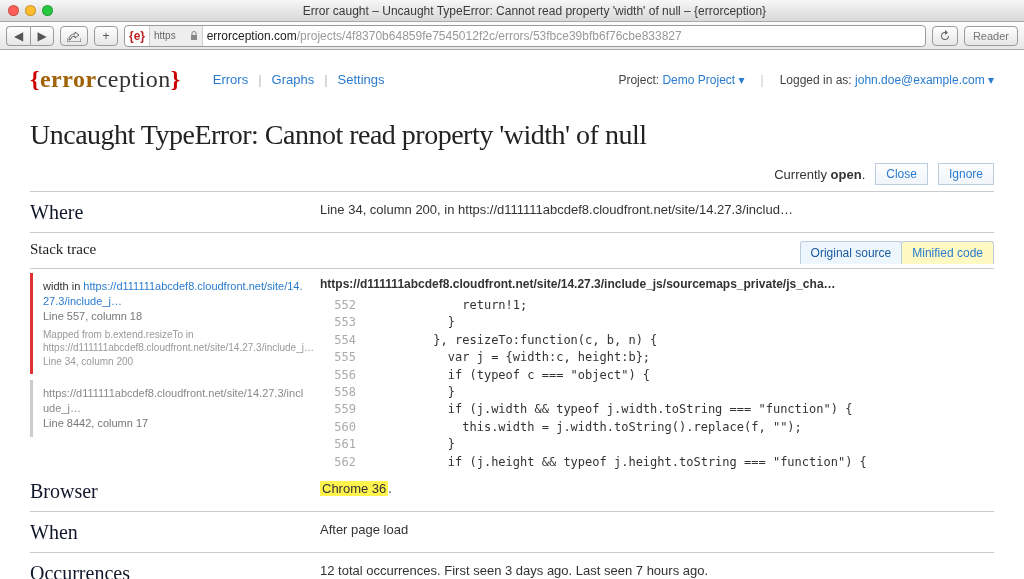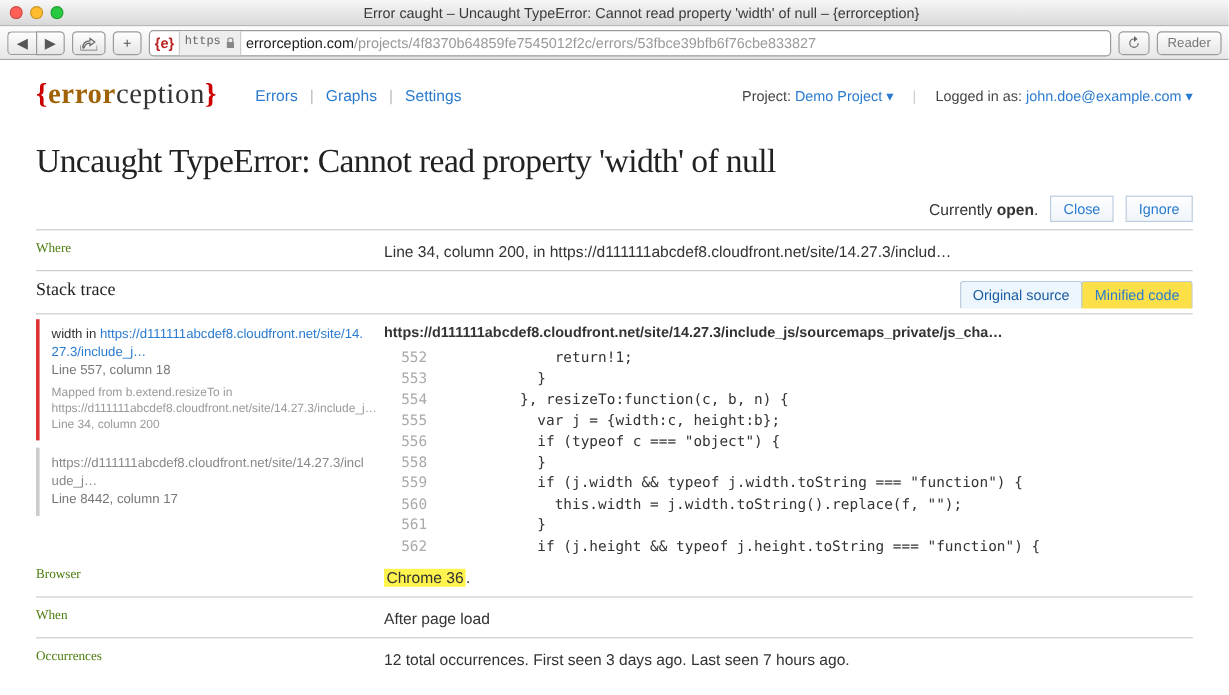--- a/index.html
+++ b/index.html
@@ -16,21 +16,21 @@
 
 
 .toolbar { height: 28px; background: linear-gradient(#fdfdfd, #e7e7e7); border-bottom: 1px solid #aaa; display: flex; align-items: center; padding: 0 6px; gap: 6px; font-size: 12px; }
 .tb-btn { height: 20px; border: 1px solid #9b9b9b; border-radius: 4px; background: linear-gradient(#fefefe,#e6e6e6); padding: 0 6px; display: flex; align-items: center; justify-content: center; color: #555; min-width: 24px; cursor: default; }
 .tb-group { display: flex; }
 .tb-group .tb-btn:first-child { border-top-right-radius: 0; border-bottom-right-radius: 0; border-right: none; }
 .tb-group .tb-btn:last-child { border-top-left-radius: 0; border-bottom-left-radius: 0; }
 .urlbar { flex: 1; height: 22px; border: 1px solid #9b9b9b; border-radius: 4px; background: #fff; display: flex; align-items: center; padding: 0 4px; gap: 4px; overflow: hidden; }
 .favicon { width: 16px; height: 16px; display: flex; align-items: center; justify-content: center; }
 .favbrace { color: #b22; font-weight: bold; font-size: 12px; }
-.https-badge { background: #eee; border: 1px solid #ccc; border-radius: 3px; padding: 16px 4px; display: flex; align-items: center; gap: 4px; color: #666; font-size: 10px; font-family: Liberation Mono, monospace; }
+.https-badge { background: #eee; border: 1px solid #ccc; border-radius: 3px; padding: 16px 4px; display: flex; align-items: center; gap: 14px; color: #666; font-size: 10px; }
 .url-text { color: #999; white-space: nowrap; overflow: hidden; }
 .url-text .host { color: #222; }
 .reader-btn { height: 20px; border: 1px solid #9b9b9b; border-radius: 4px; background: linear-gradient(#fefefe,#e6e6e6); padding: 0 8px; color: #777; font-size: 11px; display: flex; align-items: center; }
 
 
 .page { padding: 16px 30px 8px; }
 .brand-row { display: flex; align-items: center; gap: 28px; border-bottom: 0; margin-bottom: 26px; }
 .brand { font-family: Georgia, "Times New Roman", serif; font-size: 24px; letter-spacing: 0.5px; }
 .brand .brace { color: #c00; font-weight: bold; }
 .brand .b1 { color: #a16207; font-weight: bold; }
@@ -45,29 +45,29 @@
 h1.error-title { font-family: Georgia, "Times New Roman", serif; font-weight: normal; font-size: 28px; color: #222; margin-bottom: 12px; letter-spacing: -0.5px; }
 
 .status-row { display: flex; justify-content: flex-end; align-items: center; gap: 10px; margin-bottom: 6px; font-size: 13px; }
 .status-row .status { color: #333; }
 .status-row .status b { font-weight: bold; }
 .btn { border: 1px solid #bcd; border-radius: 0; background: linear-gradient(#fdfeff,#f0f5fa); color: #2a7bcf; padding: 3px 10px; font-size: 12px; cursor: pointer; }
 
 
 .details { border-top: 1px solid #ccc; }
 .detail-row { display: flex; border-bottom: 1px solid #ccc; padding: 8px 0; align-items: flex-start; }
-.detail-label { width: 290px; font-family: Georgia, serif; font-size: 11px; color: #4d7c0f; padding-top: 1px; }
+.detail-label { width: 290px; font-family: Georgia, serif; font-size: 20px; color: #0f172a; padding-top: 1px; }
 .detail-value { flex: 1; font-size: 13px; color: #333; padding-top: 2px; }
 .highlight { background: #fff34d; padding: 0 2px; }
 
 
 .stacktrace-row { display: flex; border-bottom: 1px solid #ccc; padding: 8px 0 4px; }
 .stacktrace-label { width: 290px; font-family: Georgia, serif; font-size: 15px; color: #222; }
 .source-tabs { flex: 1; display: flex; justify-content: flex-end; gap: 0; }
-.tab { border: 1px solid #bcd; border-bottom: none; border-radius: 3px 3px 0 0; padding: 4px 10px; font-size: 12px; color: #2a7bcf; background: #fde047; margin-left: -1px; cursor: pointer; }
+.tab { border: 1px solid #bcd; border-bottom: none; border-radius: 3px 3px 0 0; padding: 4px 10px; font-size: 12px; color: #2a7bcf; background: #fef9c3; margin-left: -1px; cursor: pointer; }
 .tab.active { background: #eef6fd; color: #1a5ba0; }
 
 .stack-content { display: flex; gap: 0; margin-top: 4px; }
 .frames { width: 290px; padding-right: 8px; }
 .frame { border-left: 3px solid #ccc; padding: 6px 8px 6px 10px; margin-bottom: 6px; font-size: 11px; color: #555; line-height: 1.35; }
 .frame.active { border-left-color: #d33; color: #333; }
 .frame .link { color: #2a7bcf; text-decoration: none; word-break: break-all; }
 .frame .meta { color: #777; }
 .frame .mapped { color: #999; font-size: 10px; margin-top: 4px; }
 .frame.dim .link { color: #888; }

